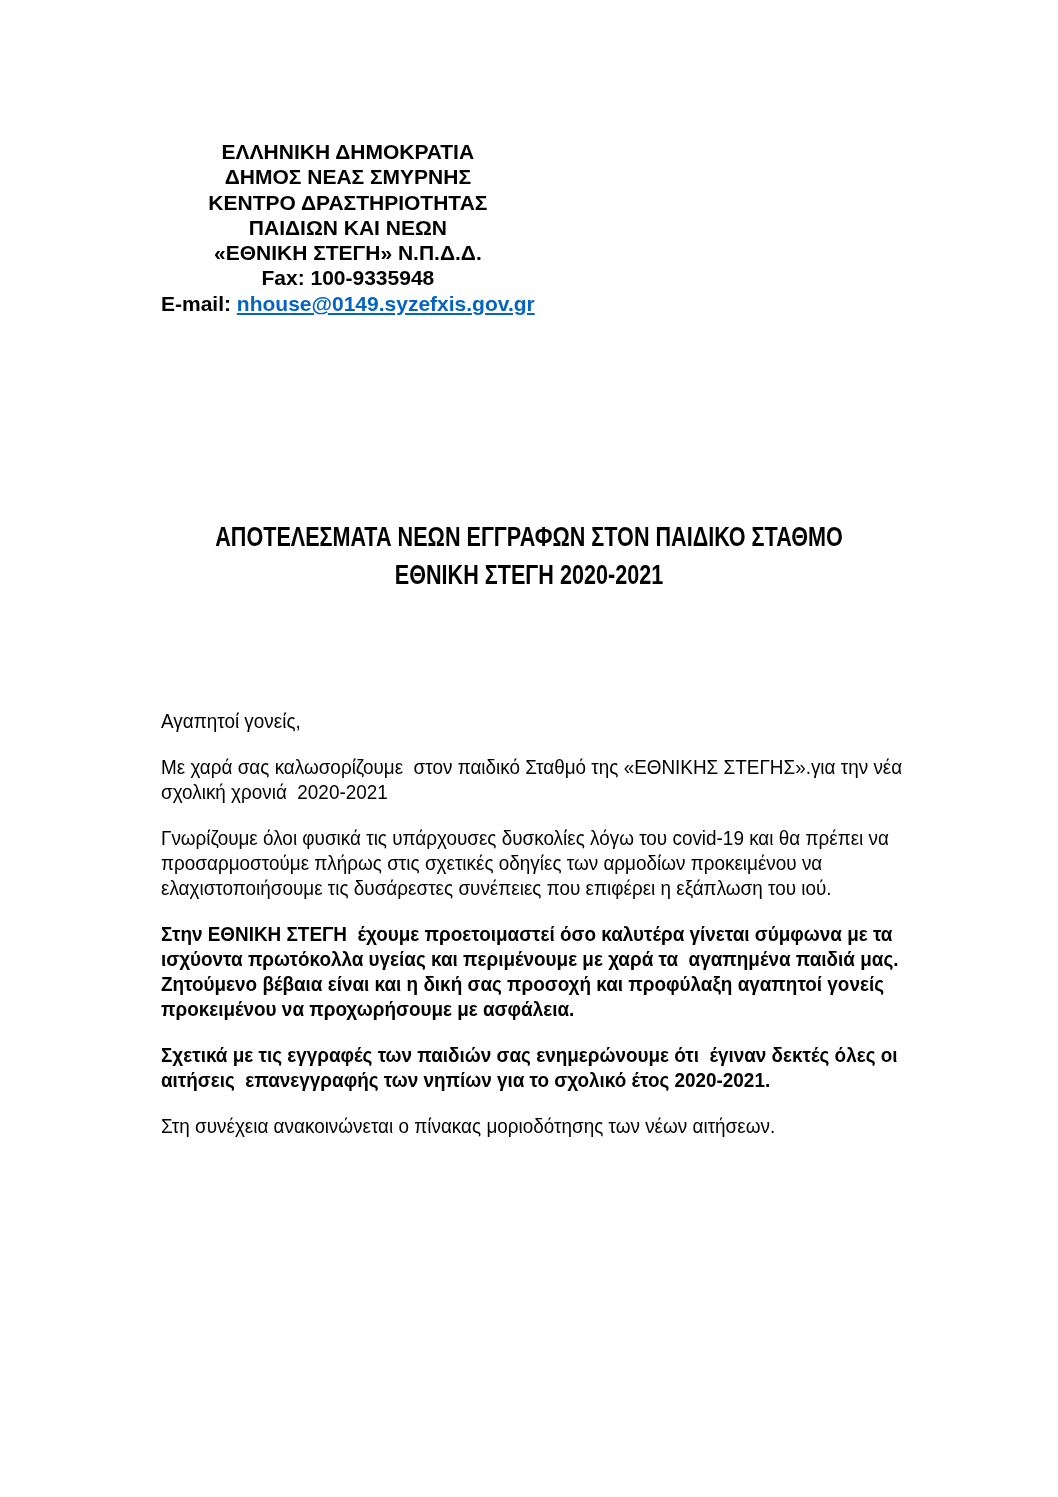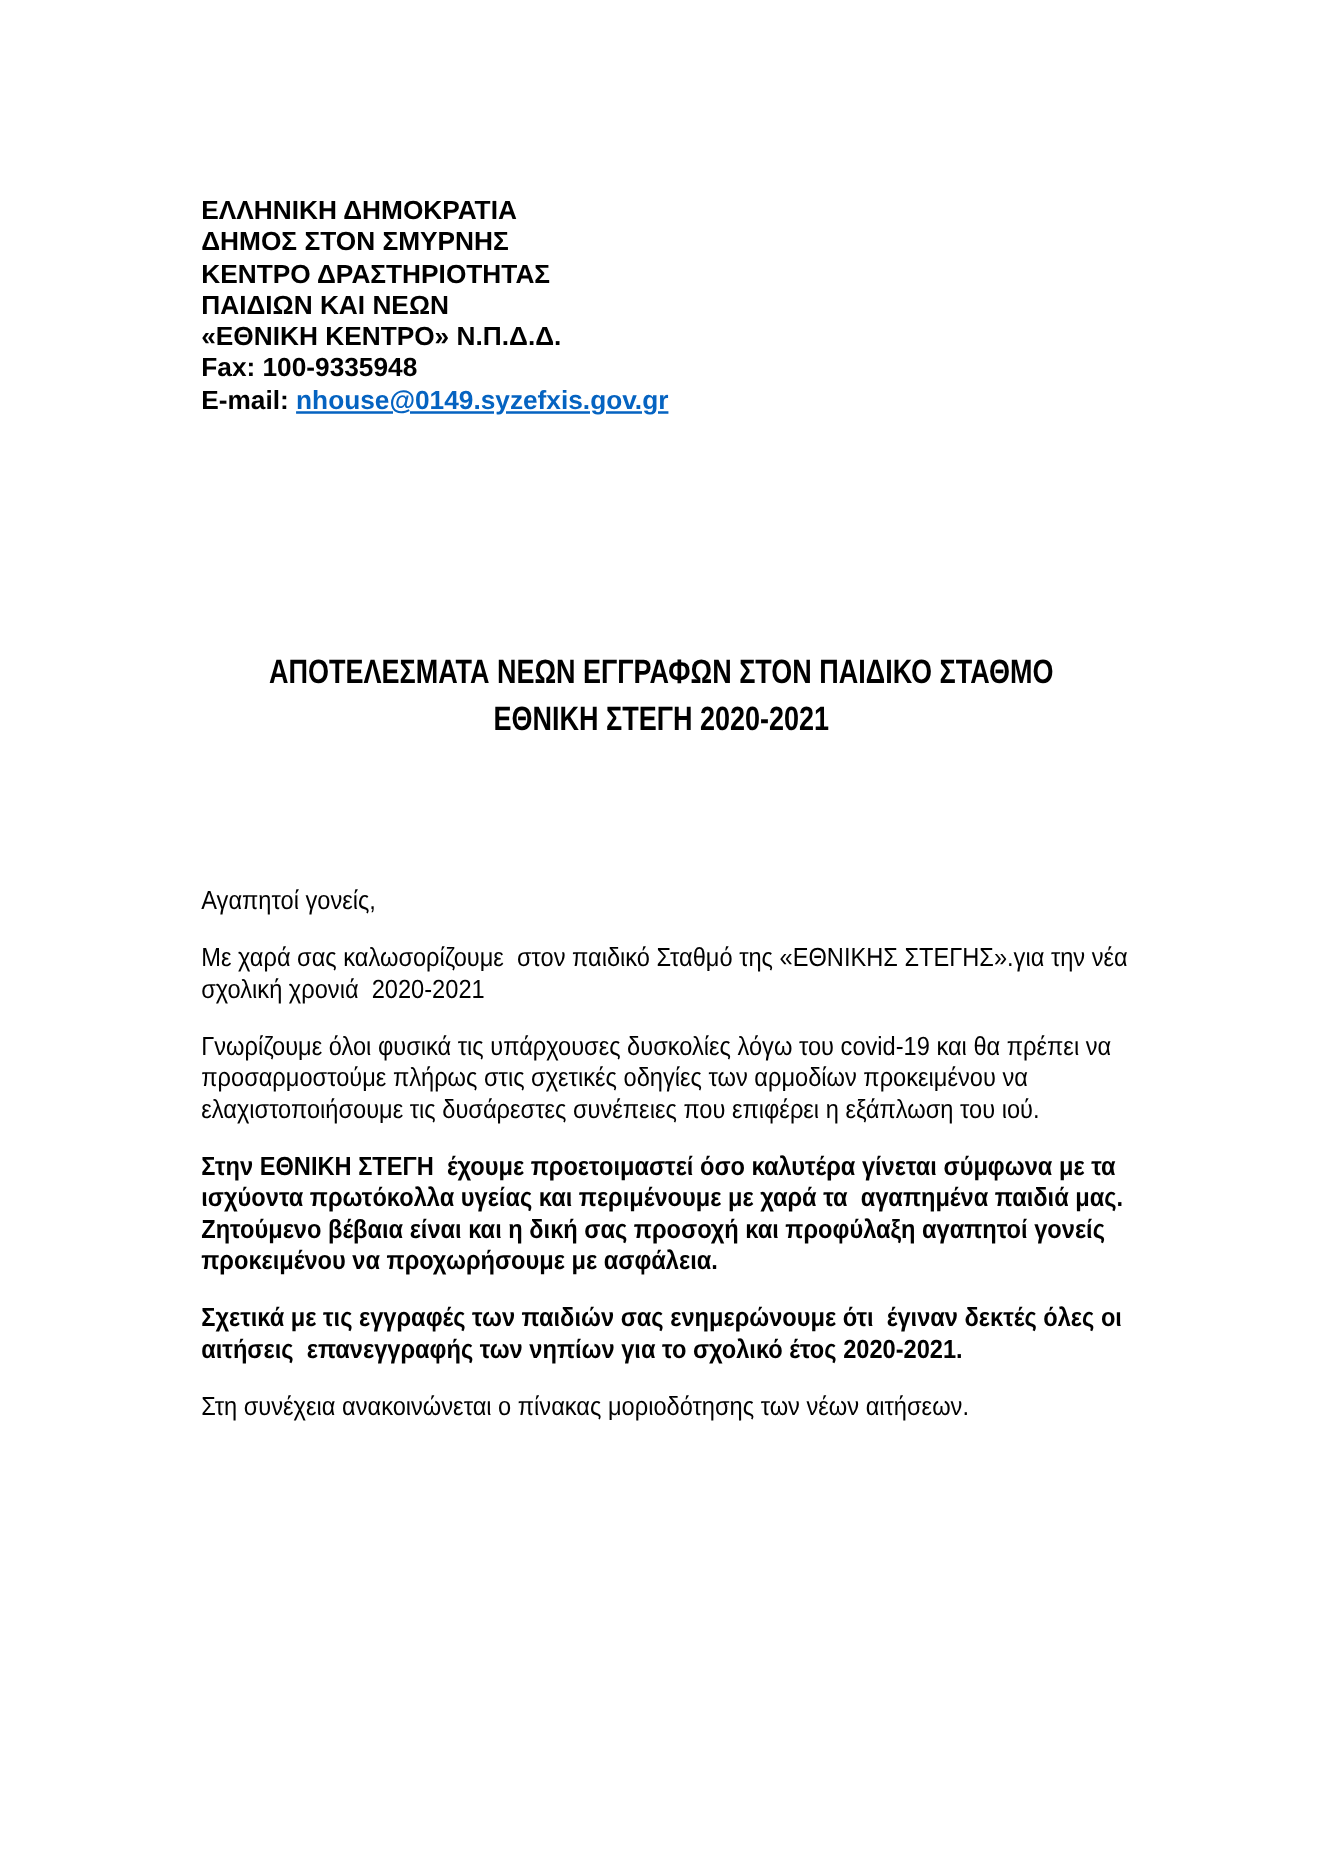--- a/index.html
+++ b/index.html
@@ -14,25 +14,26 @@
     background: #ffffff;
     overflow: hidden;
     font-family: "Liberation Sans", sans-serif;
     color: #000000;
   }
 
   
   .letterhead {
     position: absolute;
     left: 161px;
-    top: 156px;
+    top: 139px;
     font-weight: 700;
     font-size: 21px;
     line-height: 25.3px;
     white-space: nowrap;
+    text-align: center;
   }
   .email-link {
     color: #0563C1;
     text-decoration: underline;
     font-weight: 700;
     cursor: pointer;
   }
 
   
   .doc-title {
@@ -68,24 +69,24 @@
   }
   .body-text p.bold { font-weight: 700; }
 </style>
 </head>
 <body>
 
 <div class="page">
 
   <header class="letterhead">
     <div>ΕΛΛΗΝΙΚΗ ΔΗΜΟΚΡΑΤΙΑ</div>
-    <div>ΔΗΜΟΣ ΣΤΟΝ ΣΜΥΡΝΗΣ</div>
+    <div>ΔΗΜΟΣ ΝΕΑΣ ΣΜΥΡΝΗΣ</div>
     <div>ΚΕΝΤΡΟ ΔΡΑΣΤΗΡΙΟΤΗΤΑΣ</div>
     <div>ΠΑΙΔΙΩΝ ΚΑΙ ΝΕΩΝ</div>
-    <div>«ΕΘΝΙΚΗ ΚΕΝΤΡΟ» Ν.Π.Δ.Δ.</div>
+    <div>«ΕΘΝΙΚΗ ΣΤΕΓΗ» Ν.Π.Δ.Δ.</div>
     <div>Fax: 100-9335948</div>
     <div>
       <span>E-mail: </span><a href="#" class="email-link">nhouse@0149.syzefxis.gov.gr</a>
     </div>
   </header>
 
   <h1 class="doc-title">
     <span class="title-line">ΑΠΟΤΕΛΕΣΜΑΤΑ ΝΕΩΝ ΕΓΓΡΑΦΩΝ ΣΤΟΝ ΠΑΙΔΙΚΟ ΣΤΑΘΜΟ</span>
     <span class="title-line">ΕΘΝΙΚΗ ΣΤΕΓΗ 2020-2021</span>
   </h1>

